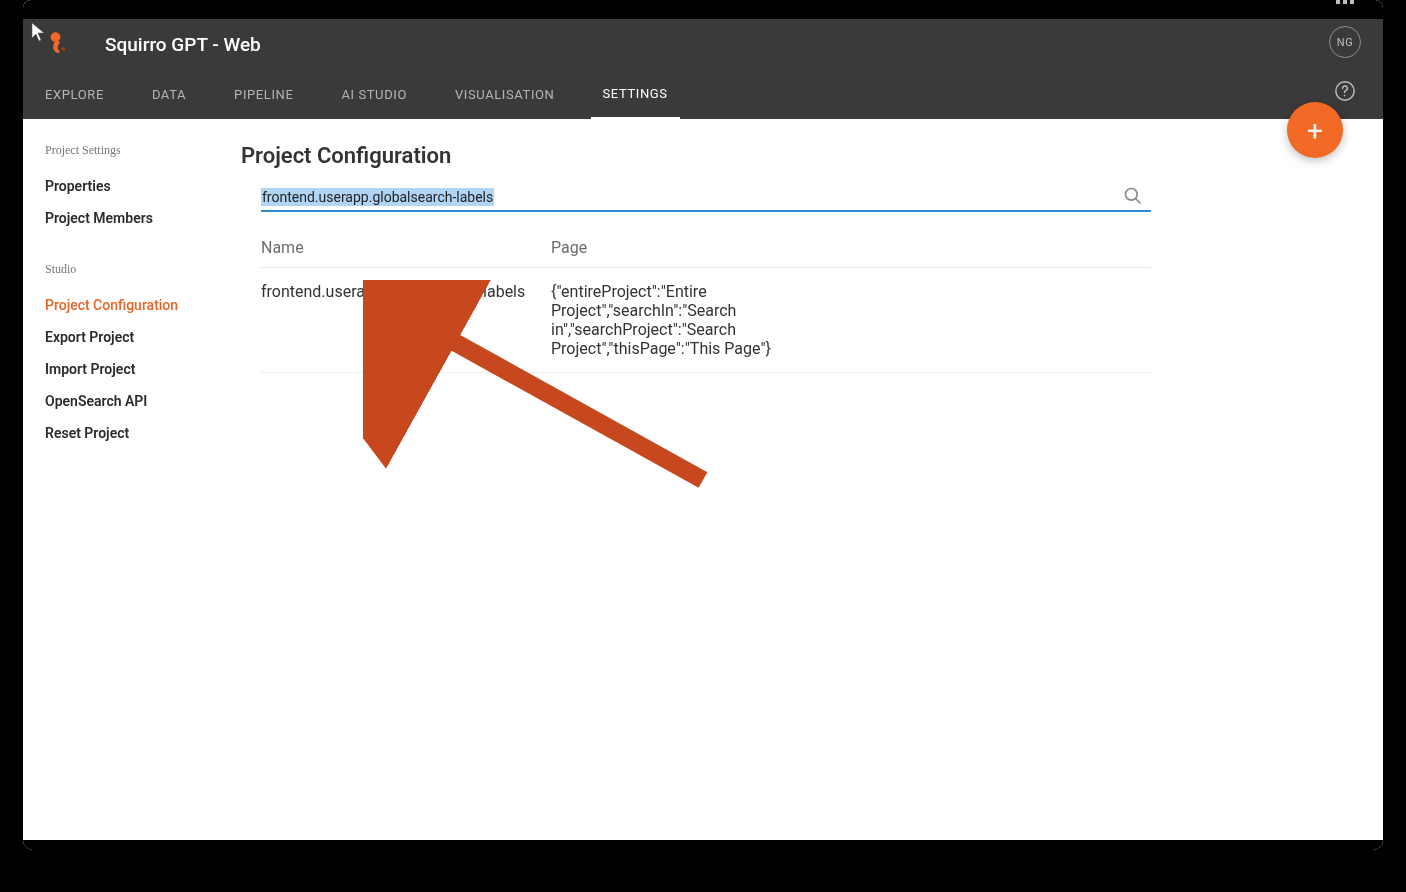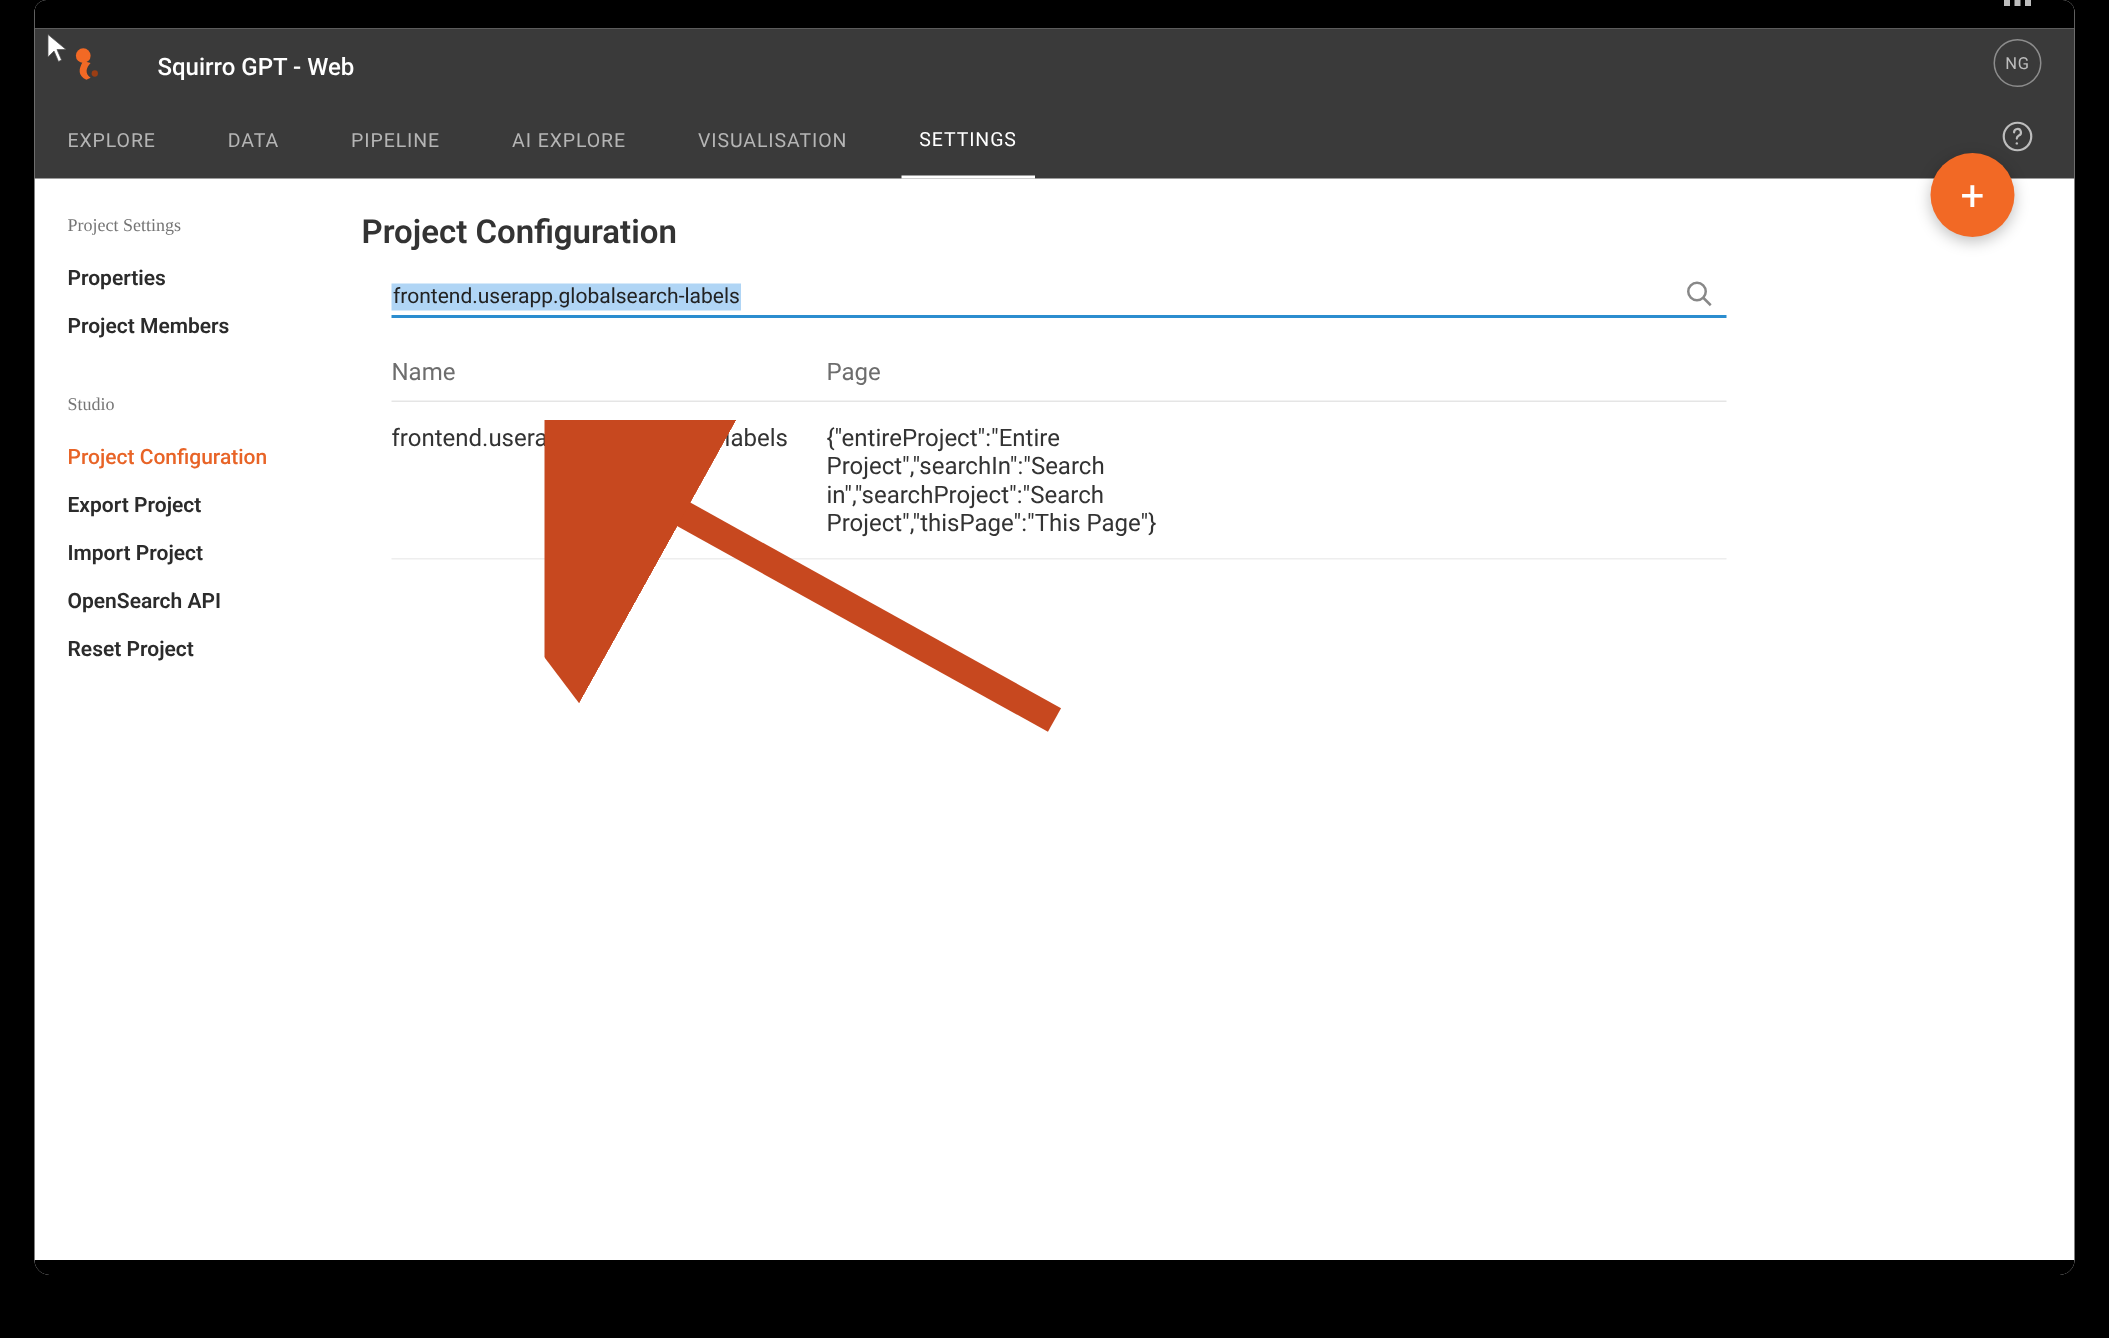--- a/index.html
+++ b/index.html
@@ -14,21 +14,21 @@
   }
   
   .black-top { height: 19px; background: #000; }
   
   .header { background: #3a3a3a; color: #fff; }
   .header-top {
     display: flex; align-items: center;
     height: 50px; padding: 0 22px;
   }
   .logo-wrap { display: flex; align-items: center; gap: 16px; }
-  .app-title { font-size: 16px; font-weight: 500; color: #fff; margin-left: 16px; }
+  .app-title { font-size: 19px; font-weight: 500; color: #fff; margin-left: 16px; }
   .header-right { margin-left: auto; display: flex; align-items: center; gap: 22px; flex-direction: column; }
   .avatar {
     width: 32px; height: 32px; border-radius: 50%;
     border: 1px solid #8d8d8d; color: #bdbdbd;
     font-size: 11px; display: flex; align-items: center; justify-content: center;
     letter-spacing: 0.5px;
   }
   .header-icon { color: #bdbdbd; display:flex; align-items:center; cursor:pointer; }
   
   .header-nav { display: flex; align-items: flex-end; padding: 0 22px; height: 50px; }
@@ -128,21 +128,21 @@
             <path d="M9.5 9a2.5 2.5 0 1 1 3.5 2.3c-.9.5-1.5 1-1.5 2.2" stroke-linecap="round"></path>
             <circle cx="11.5" cy="17" r="0.9" fill="#bdbdbd" stroke="none"></circle>
           </svg>
         </span>
       </div>
     </div>
     <div class="header-nav">
       <div class="nav-item">EXPLORE</div>
       <div class="nav-item">DATA</div>
       <div class="nav-item">PIPELINE</div>
-      <div class="nav-item">AI EXPLORE</div>
+      <div class="nav-item">AI STUDIO</div>
       <div class="nav-item">VISUALISATION</div>
       <div class="nav-item active">SETTINGS</div>
     </div>
   </div>
 
   <div class="body">
     <div class="sidebar">
       <div class="side-section-title">Project Settings</div>
       <div class="side-item bold">Properties</div>
       <div class="side-item bold">Project Members</div>

